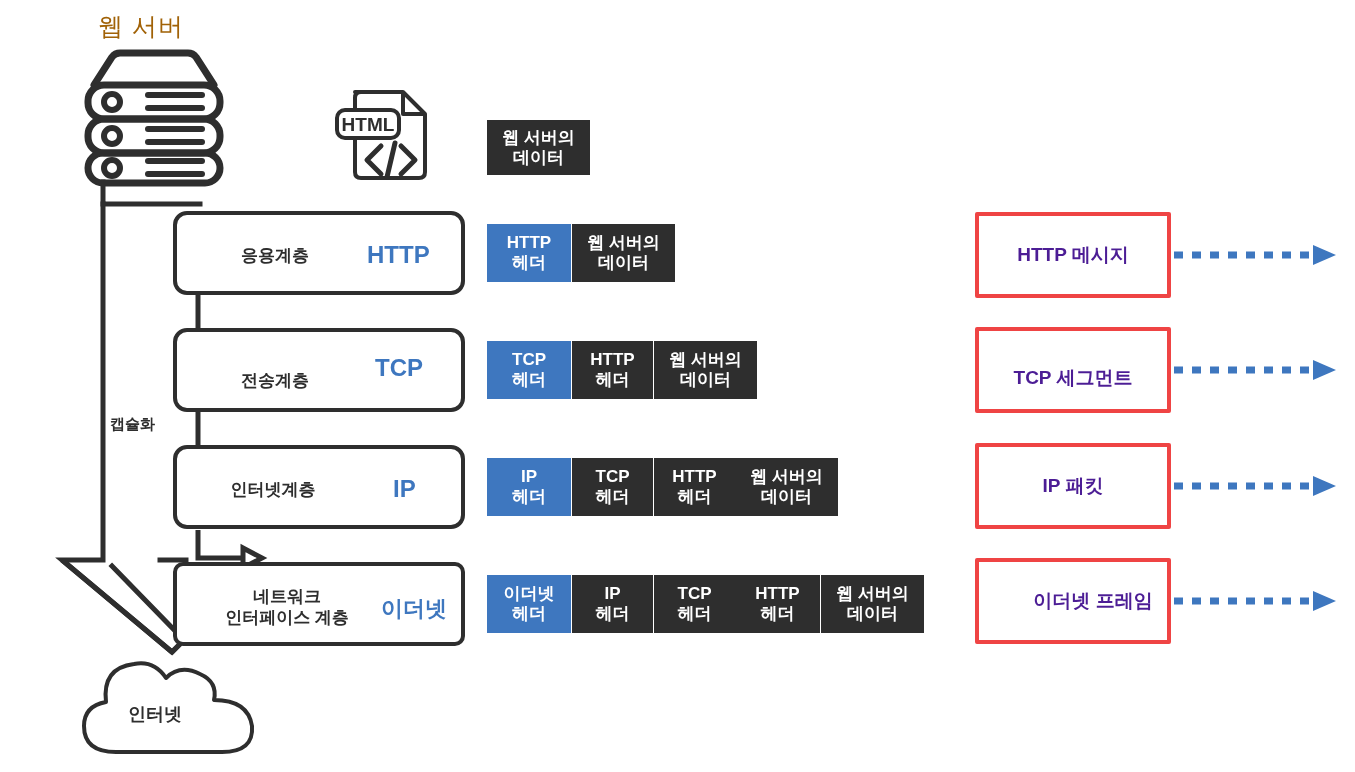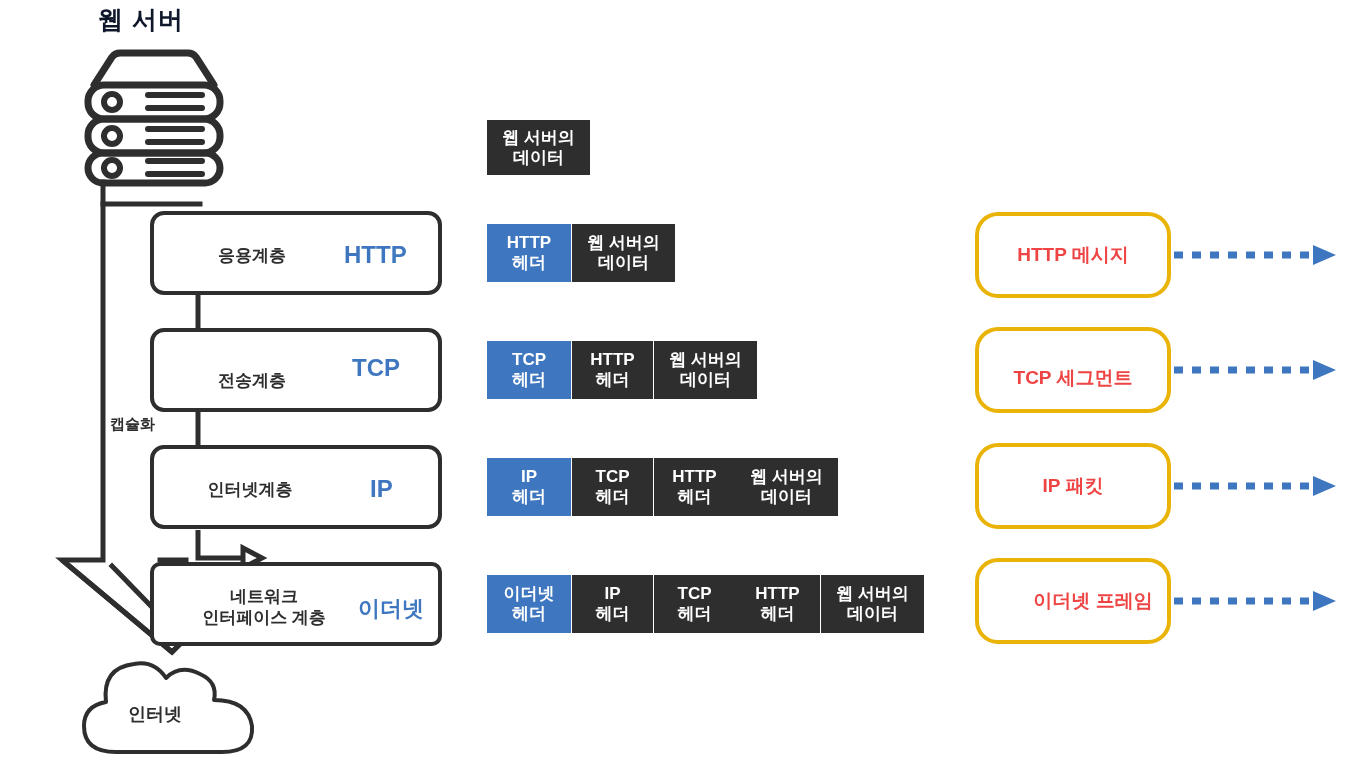--- a/index.html
+++ b/index.html
@@ -11,34 +11,34 @@
     position: relative;
     overflow: hidden;
     font-family: "Liberation Sans", "DejaVu Sans", sans-serif;
   }
   #stage { position: absolute; left: 0; top: 0; width: 1355px; height: 772px; }
 
   .abs { position: absolute; }
 
   
   .web-server-title {
-    left: 98px; top: 3px;
-    font-size: 25px; font-weight: bold; color: #0f172a;
+    left: 98px; top: 10px;
+    font-size: 25px; font-weight: normal; color: #a16207;
     letter-spacing: 1px;
     white-space: nowrap;
   }
 
   
   .layer-box {
     width: 292px; height: 84px;
     border: 4px solid #2e2e2e;
     border-radius: 14px;
     background: #ffffff;
     box-sizing: border-box;
-    left: 150px;
+    left: 173px;
   }
   .layer-name {
     position: absolute;
     color: #2e2e2e;
     font-size: 17px;
     font-weight: bold;
     text-align: center;
     line-height: 1.25;
     white-space: pre-line;
   }
@@ -66,28 +66,28 @@
     height: 58px;
   }
   .pkt-head { background: #3e77bf; }
   .pkt-dark { background: #2e2e2e; }
 
   
   .rlabel {
     position: absolute;
     left: 975px;
     width: 196px; height: 86px;
-    border: 4px solid #eab308;
-    border-radius: 23px;
+    border: 4px solid #ef4444;
+    border-radius: 2px;
     background: #ffffff;
     box-sizing: border-box;
     display: flex;
     align-items: center;
     justify-content: center;
-    color: #ef4444;
+    color: #4c1d95;
     font-size: 19px;
     font-weight: bold;
     white-space: nowrap;
   }
   .rlabel.lowtext { align-items: flex-end; padding-bottom: 18px; }
 
   
   .encap-label {
     left: 110px; top: 415px;
     font-size: 15px; font-weight: bold; color: #2e2e2e;
@@ -131,20 +131,33 @@
         <line x1="68" y1="50" x2="122" y2="50"></line>
         <line x1="68" y1="63" x2="122" y2="63"></line>
         <line x1="68" y1="84" x2="122" y2="84"></line>
         <line x1="68" y1="97" x2="122" y2="97"></line>
         <line x1="68" y1="116" x2="122" y2="116"></line>
         <line x1="68" y1="129" x2="122" y2="129"></line>
       </g>
     </svg>
   </div>
 
+  <div class="abs" style="left:333px; top:86px;">
+    <svg width="100" height="98" viewBox="0 0 100 98">
+      <path d="M22 6 L70 6 L92 28 L92 86 Q92 92 86 92 L28 92 Q22 92 22 86 L22 12 Q22 6 28 6 Z" fill="#ffffff" stroke="#2e2e2e" stroke-width="4" stroke-linejoin="round"></path>
+      <path d="M70 6 L70 28 L92 28" fill="none" stroke="#2e2e2e" stroke-width="4" stroke-linejoin="round"></path>
+      <rect x="4" y="24" width="62" height="28" rx="8" fill="#ffffff" stroke="#2e2e2e" stroke-width="4"></rect>
+      <text x="35" y="45" font-family="'Liberation Sans',sans-serif" font-size="19" font-weight="bold" fill="#2e2e2e" text-anchor="middle">HTML</text>
+      <g fill="none" stroke="#2e2e2e" stroke-width="5" stroke-linecap="round" stroke-linejoin="round">
+        <polyline points="48,60 34,74 48,88"></polyline>
+        <polyline points="68,60 82,74 68,88"></polyline>
+        <line x1="62" y1="57" x2="54" y2="91"></line>
+      </g>
+    </svg>
+  </div>
 
   <div class="abs data-top-box">웹 서버의
 데이터</div>
 
   <svg class="abs" style="left:0; top:0;" width="500" height="772">
 
     <g fill="none" stroke="#2e2e2e" stroke-width="5" stroke-linecap="square">
       <polyline points="103,182 103,204 200,204"></polyline>
 
       <line x1="198" y1="294" x2="198" y2="330"></line>

